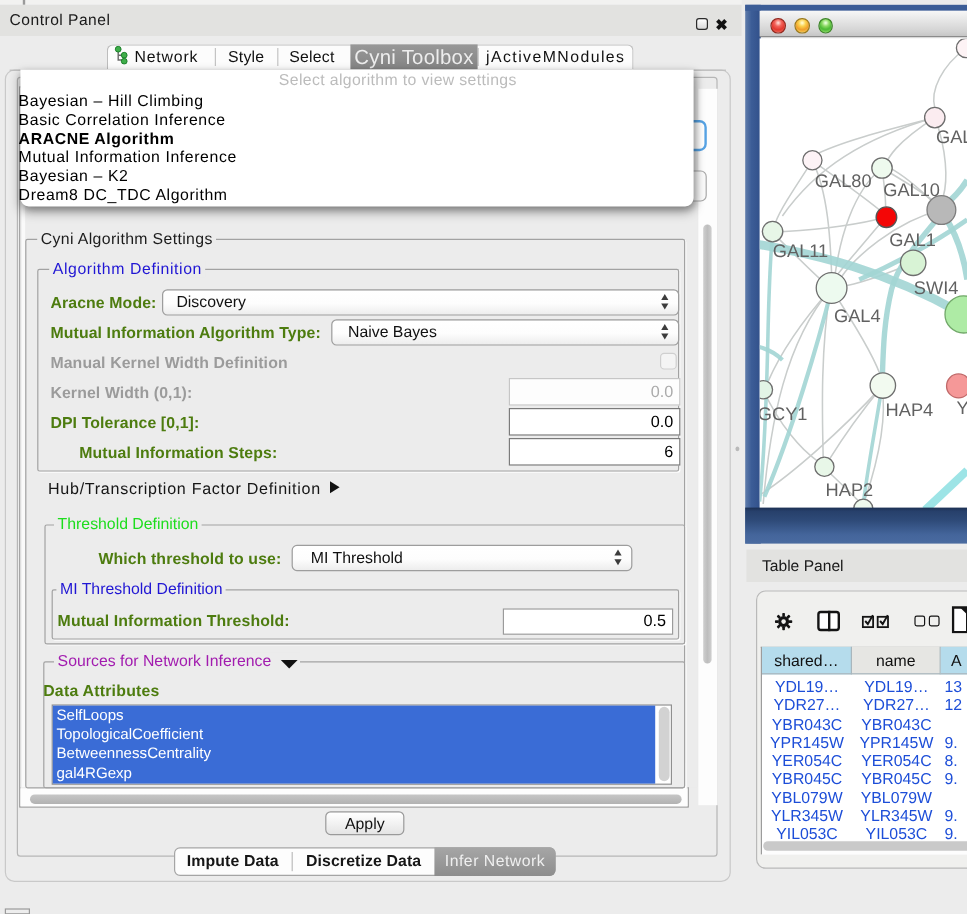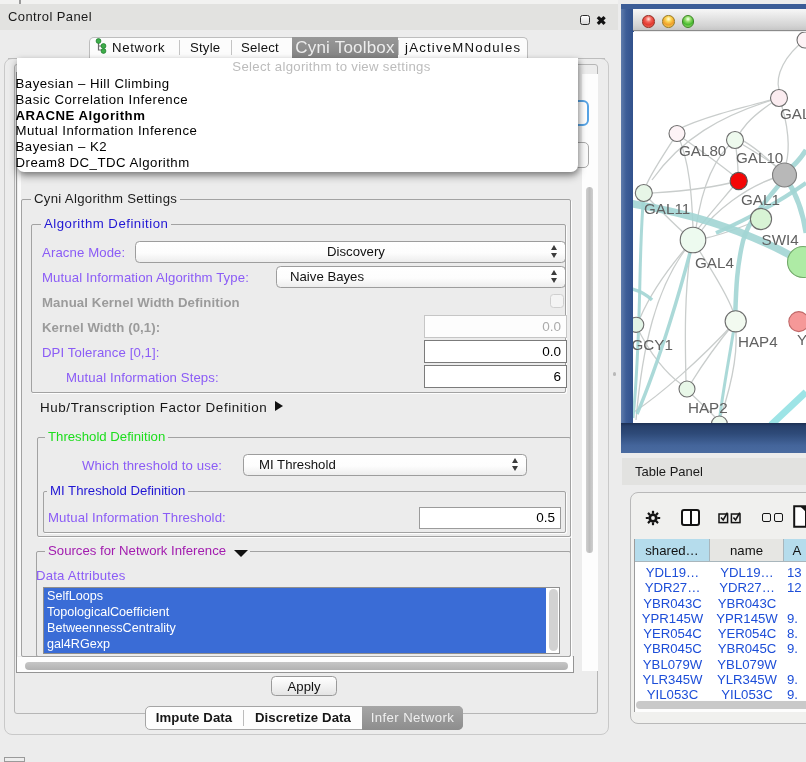--- a/index.html
+++ b/index.html
@@ -21,21 +21,21 @@
 
 #scrollpane { left:16px; top:72px; width:558px; height:601px; border:1px solid #949494; background:#ececec; }
 #vtrack { left:581.5px; top:74px; width:16px; height:597px; background:#fdfdfd; }
 #vthumb { left:585.5px; top:187px; width:7px; height:366px; background:linear-gradient(90deg,#cfcfcf,#bdbdbd 50%,#cfcfcf); border-radius:4px; }
 #htrack { left:17px; top:656.5px; width:556px; height:15.5px; background:#fdfdfd; }
 #hthumb { left:25px; top:662px; width:543px; height:8px; background:linear-gradient(180deg,#c6c6c6,#b2b2b2); border-radius:4px; }
 
 .grp { border:1px solid #a2a2a2; border-radius:2px; box-shadow:1px 1px 0 rgba(255,255,255,0.9); }
 .grptitle { font-size:13.2px; background:#ececec; padding:0 3px; line-height:14px; }
 
-.lbl { font-size:13.2px; font-weight:normal; color:#8b5cf6; letter-spacing:0.1px; }
+.lbl { font-size:13.2px; font-weight:bold; color:#4d7c0f; letter-spacing:0.1px; }
 .lbl-dis { font-size:13.2px; font-weight:bold; color:#9b9b9b; letter-spacing:0.1px; }
 
 .combo { background:linear-gradient(180deg,#ffffff 0%,#fdfdfd 55%,#ededed 100%); border:1px solid #9d9d9d; border-radius:4.5px; font-size:13.2px; color:#111; }
 
 .combo .ar { position:absolute; right:7px; top:3px; width:9px; display:flex; flex-direction:column; align-items:center; }
 .arup { width:0;height:0;border-left:3.5px solid transparent;border-right:3.5px solid transparent;border-bottom:5px solid #3c3c3c; }
 .ardn { width:0;height:0;border-left:3.5px solid transparent;border-right:3.5px solid transparent;border-top:5px solid #3c3c3c; margin-top:3px; }
 
 .fld { background:#fff; font-size:13.5px; color:#000; text-align:right; padding-right:5px; }
 
@@ -98,21 +98,21 @@
 <div class="abs" style="left:611px;top:370px;width:5px;height:7px;background:#ececec;"></div>
 <div class="abs" style="left:613px;top:372px;width:3px;height:4px;background:#b9b9b9;border-radius:2px;"></div>
 
 <div class="abs grp" style="left:21px;top:199px;width:550px;height:458px;background:#ececec;"></div>
 <div class="abs grptitle" style="left:31px;top:192px;color:#1c1c1c;letter-spacing:0.3px;">Cyni Algorithm Settings</div>
 
 <div class="abs grp" style="left:31px;top:224px;width:535px;height:169px;"></div>
 <div class="abs grptitle" style="left:41px;top:217px;color:#2016d4;letter-spacing:0.5px;">Algorithm Definition</div>
 
 <div class="abs lbl" style="left:42px;top:245px;">Aracne Mode:</div>
-<div class="abs combo" style="left:135px;top:241px;width:431px;height:22px;line-height:20px;padding-left:11px;text-align:center;">Discovery
+<div class="abs combo" style="left:135px;top:241px;width:431px;height:22px;line-height:20px;padding-left:11px;">Discovery
   <span class="ar">
         <span class="arup"></span>
         <span class="ardn"></span>
       </span></div>
 <div class="abs lbl" style="left:42px;top:270px;">Mutual Information Algorithm Type:</div>
 <div class="abs combo" style="left:276px;top:266px;width:290px;height:22px;line-height:20px;padding-left:13px;">Naive Bayes
   <span class="ar">
         <span class="arup"></span>
         <span class="ardn"></span>
       </span></div>

